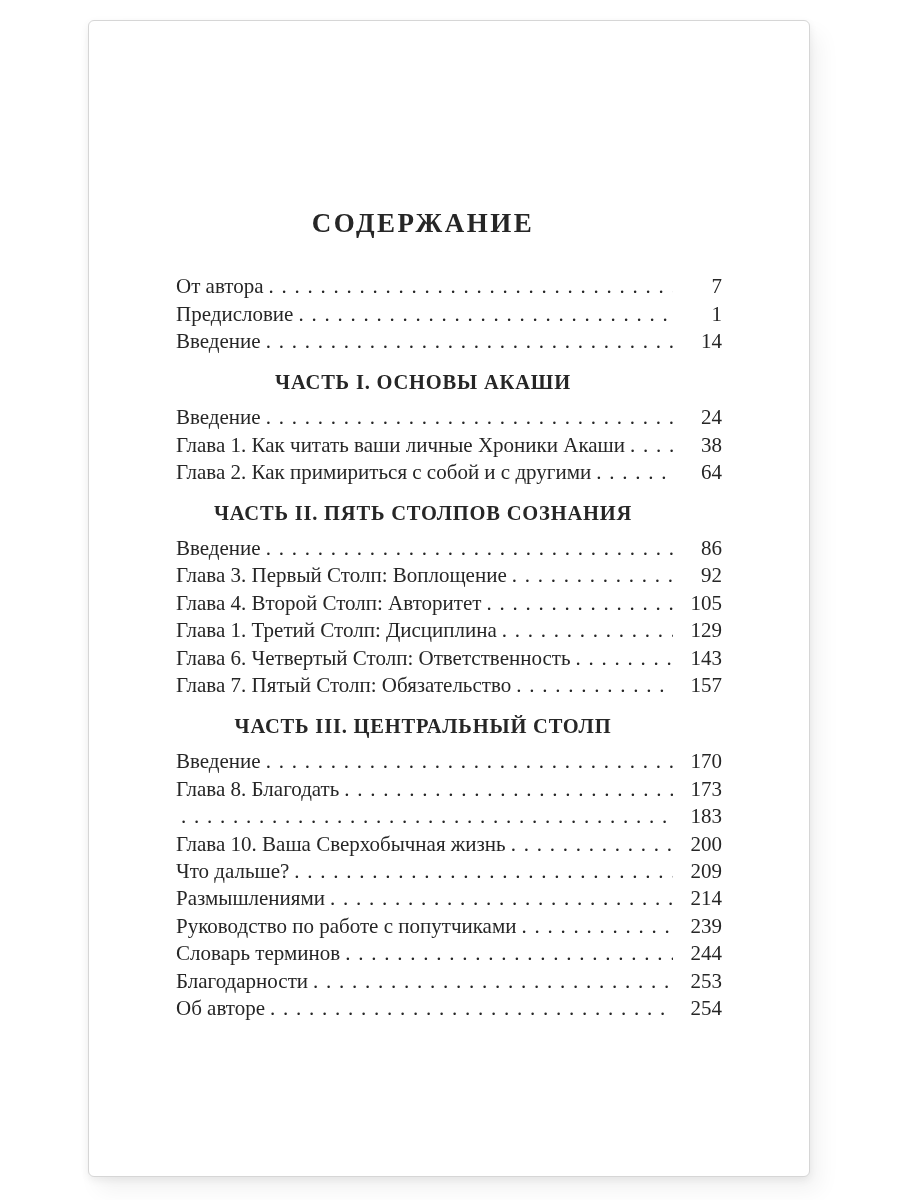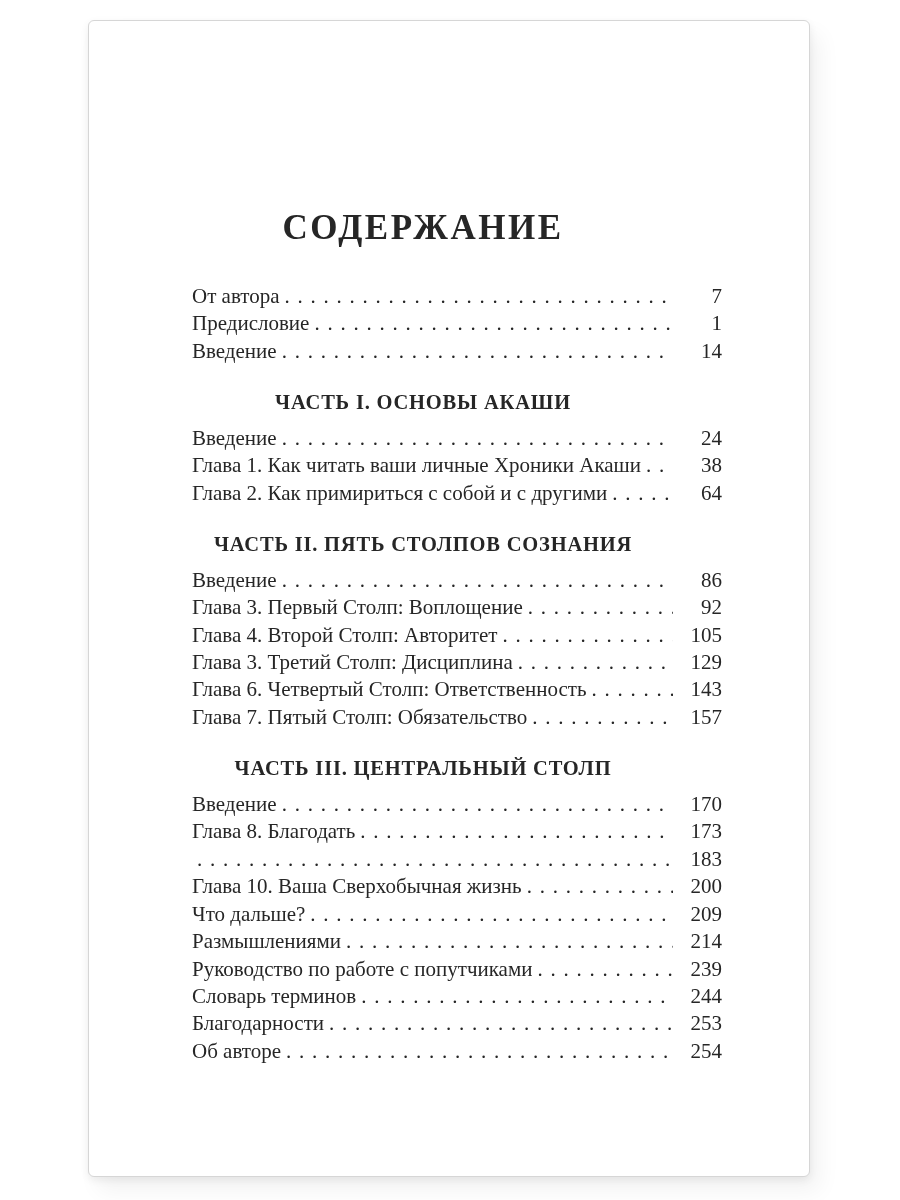--- a/index.html
+++ b/index.html
@@ -26,44 +26,43 @@
     background:var(--page-bg);
     border:1px solid var(--edge);
     border-radius:6px;
     box-shadow:0 3px 8px rgba(0,0,0,.07), 10px 14px 22px rgba(0,0,0,.05);
     padding:0 87px;
   }
   .toc-title{
     margin:186px 0 34px;
     padding-right:52px;
     text-align:center;
-    font-size:35px;
+    font-size:27px;
     font-weight:700;
     letter-spacing:2.5px;
     line-height:1.2;
     color:var(--text);
   }
   .part-heading{
     text-align:center;
     padding-right:52px;
     font-size:20.5px;
     font-weight:700;
     letter-spacing:.8px;
     line-height:27.45px;
-    margin-top:24px;
+    margin-top:13px;
     margin-bottom:8px;
     white-space:nowrap;
   }
   .toc-row{
     display:flex;
     align-items:flex-end;
     font-size:21px;
     line-height:27.45px;
     white-space:nowrap;
-    margin-left:16px;
   }
   .toc-label{flex:0 0 auto;}
   .dot-leader{
     flex:1 1 auto;
     overflow:hidden;
     white-space:nowrap;
     margin:0 3px 0 5px;
     word-spacing:2.5px;
     color:var(--text);
   }
@@ -121,21 +120,21 @@
           <span class="toc-label">Глава 3. Первый Столп: Воплощение</span>
           <span class="dot-leader">. . . . . . . . . . . . . . . . . . . . . . . . . . . . . . . . . . . . . . . . . . . . . . . . . . . . . . . . . . . . . . . . . . . . . .</span>
           <span class="toc-page">92</span>
         </div>
         <div class="toc-row">
           <span class="toc-label">Глава 4. Второй Столп: Авторитет</span>
           <span class="dot-leader">. . . . . . . . . . . . . . . . . . . . . . . . . . . . . . . . . . . . . . . . . . . . . . . . . . . . . . . . . . . . . . . . . . . . . .</span>
           <span class="toc-page">105</span>
         </div>
         <div class="toc-row">
-          <span class="toc-label">Глава 3. Третий Столп: Дисциплина</span>
+          <span class="toc-label">Глава 1. Третий Столп: Дисциплина</span>
           <span class="dot-leader">. . . . . . . . . . . . . . . . . . . . . . . . . . . . . . . . . . . . . . . . . . . . . . . . . . . . . . . . . . . . . . . . . . . . . .</span>
           <span class="toc-page">129</span>
         </div>
         <div class="toc-row">
           <span class="toc-label">Глава 6. Четвертый Столп: Ответственность</span>
           <span class="dot-leader">. . . . . . . . . . . . . . . . . . . . . . . . . . . . . . . . . . . . . . . . . . . . . . . . . . . . . . . . . . . . . . . . . . . . . .</span>
           <span class="toc-page">143</span>
         </div>
         <div class="toc-row">
           <span class="toc-label">Глава 7. Пятый Столп: Обязательство</span>

